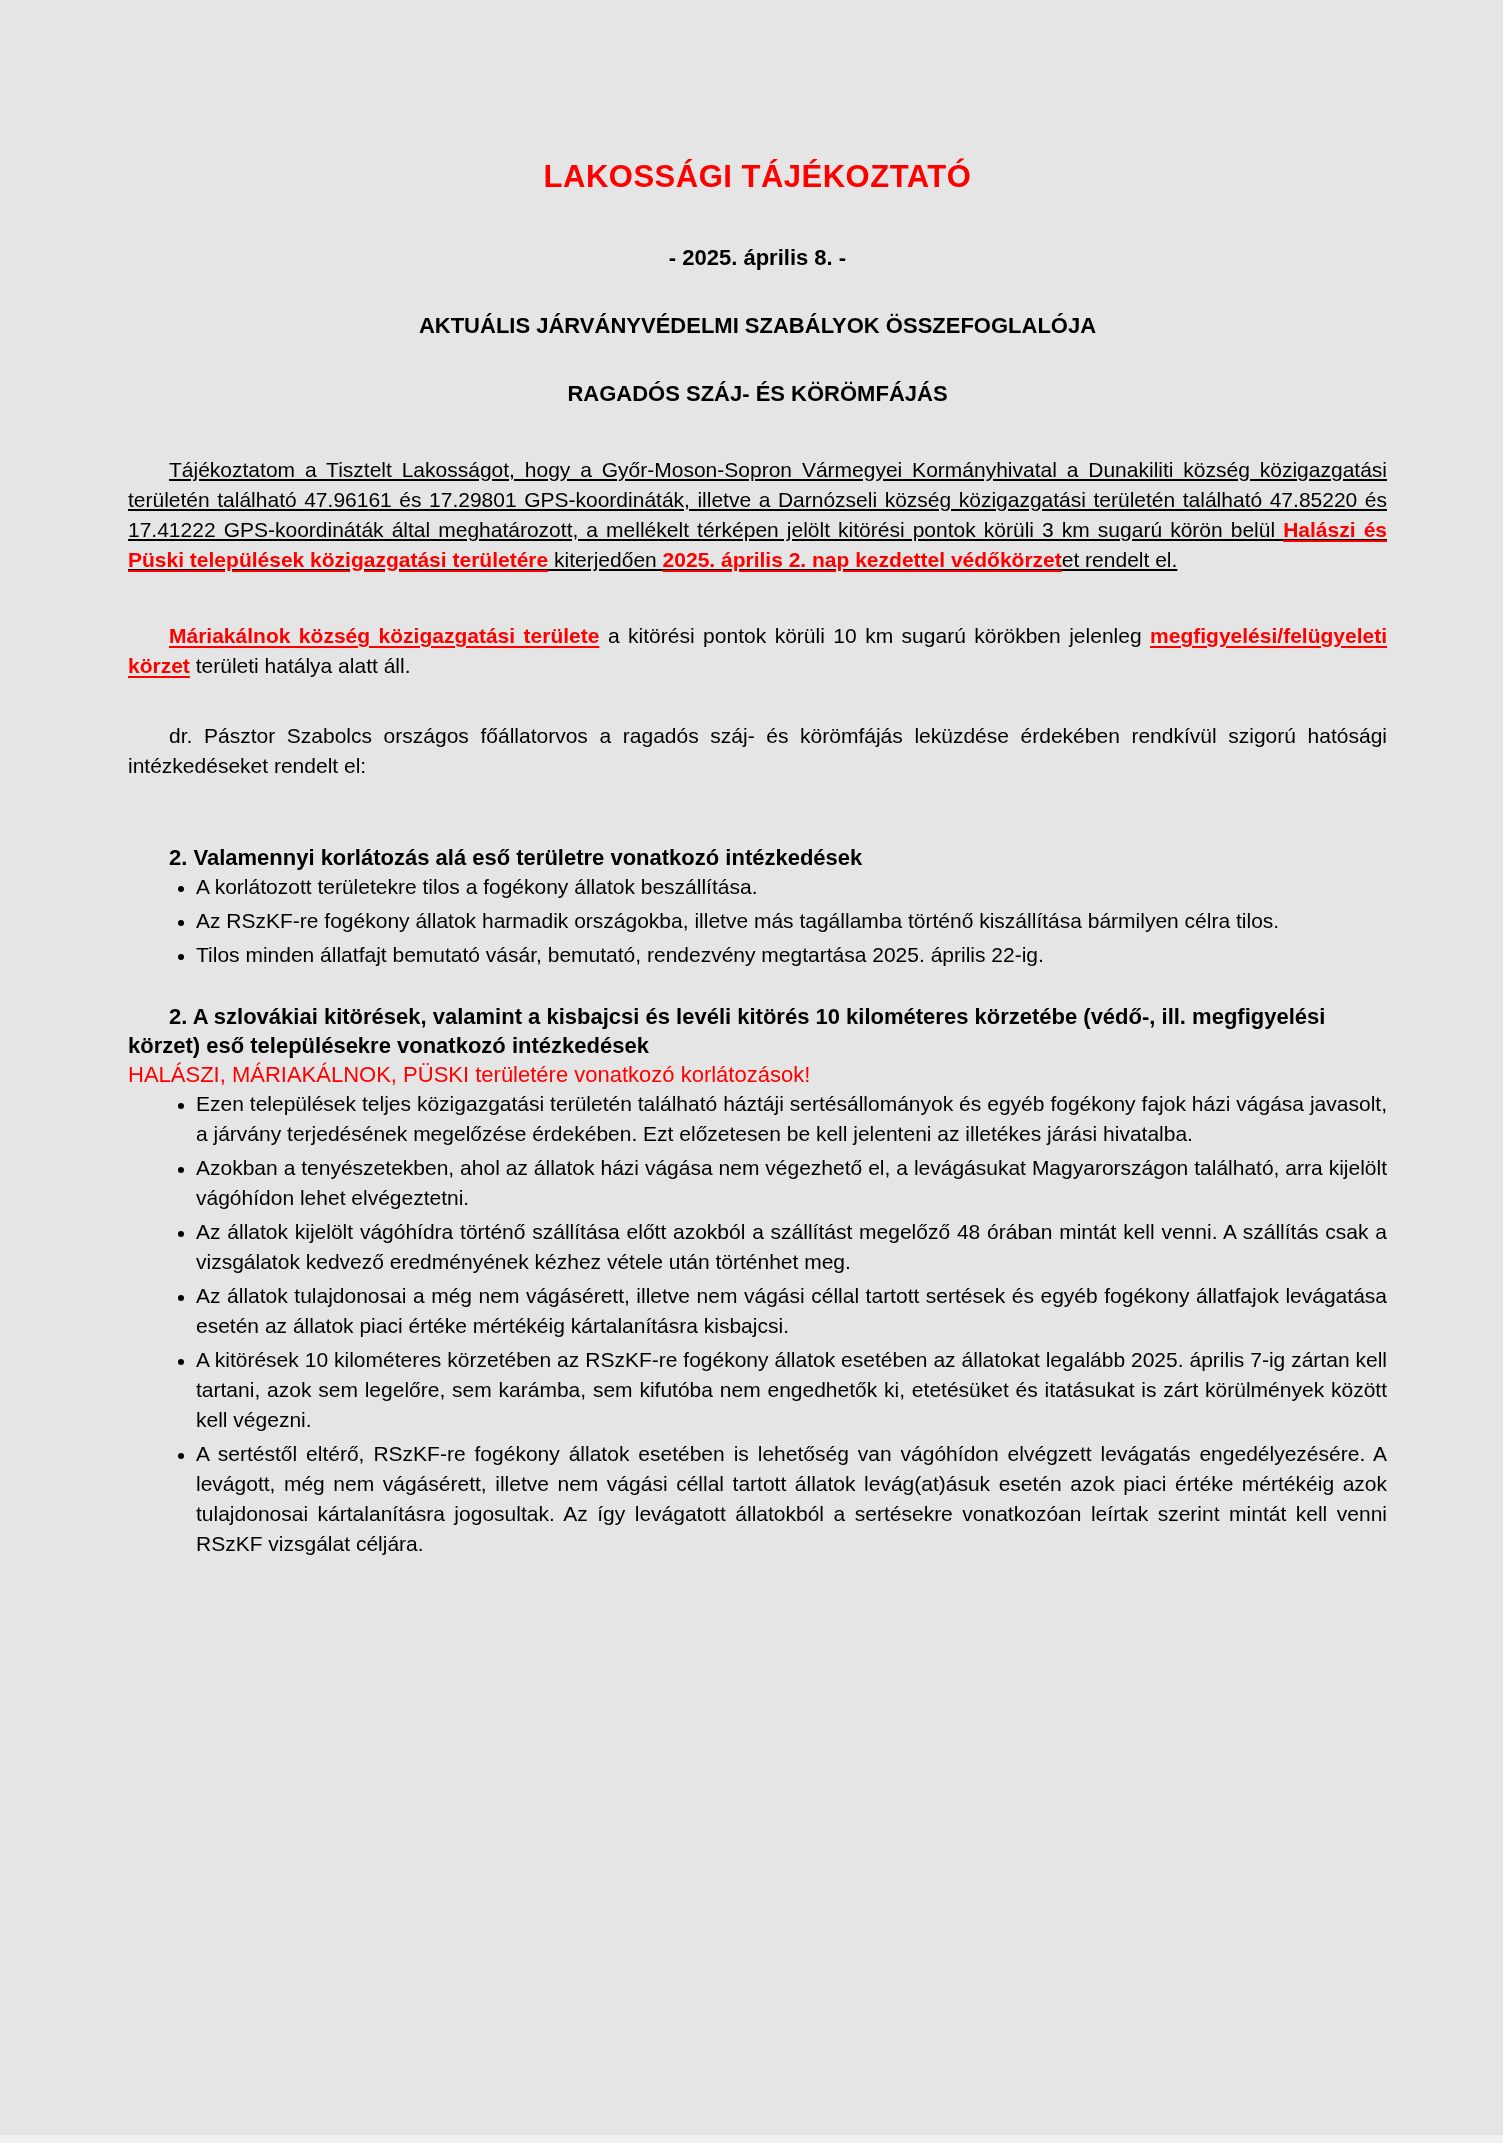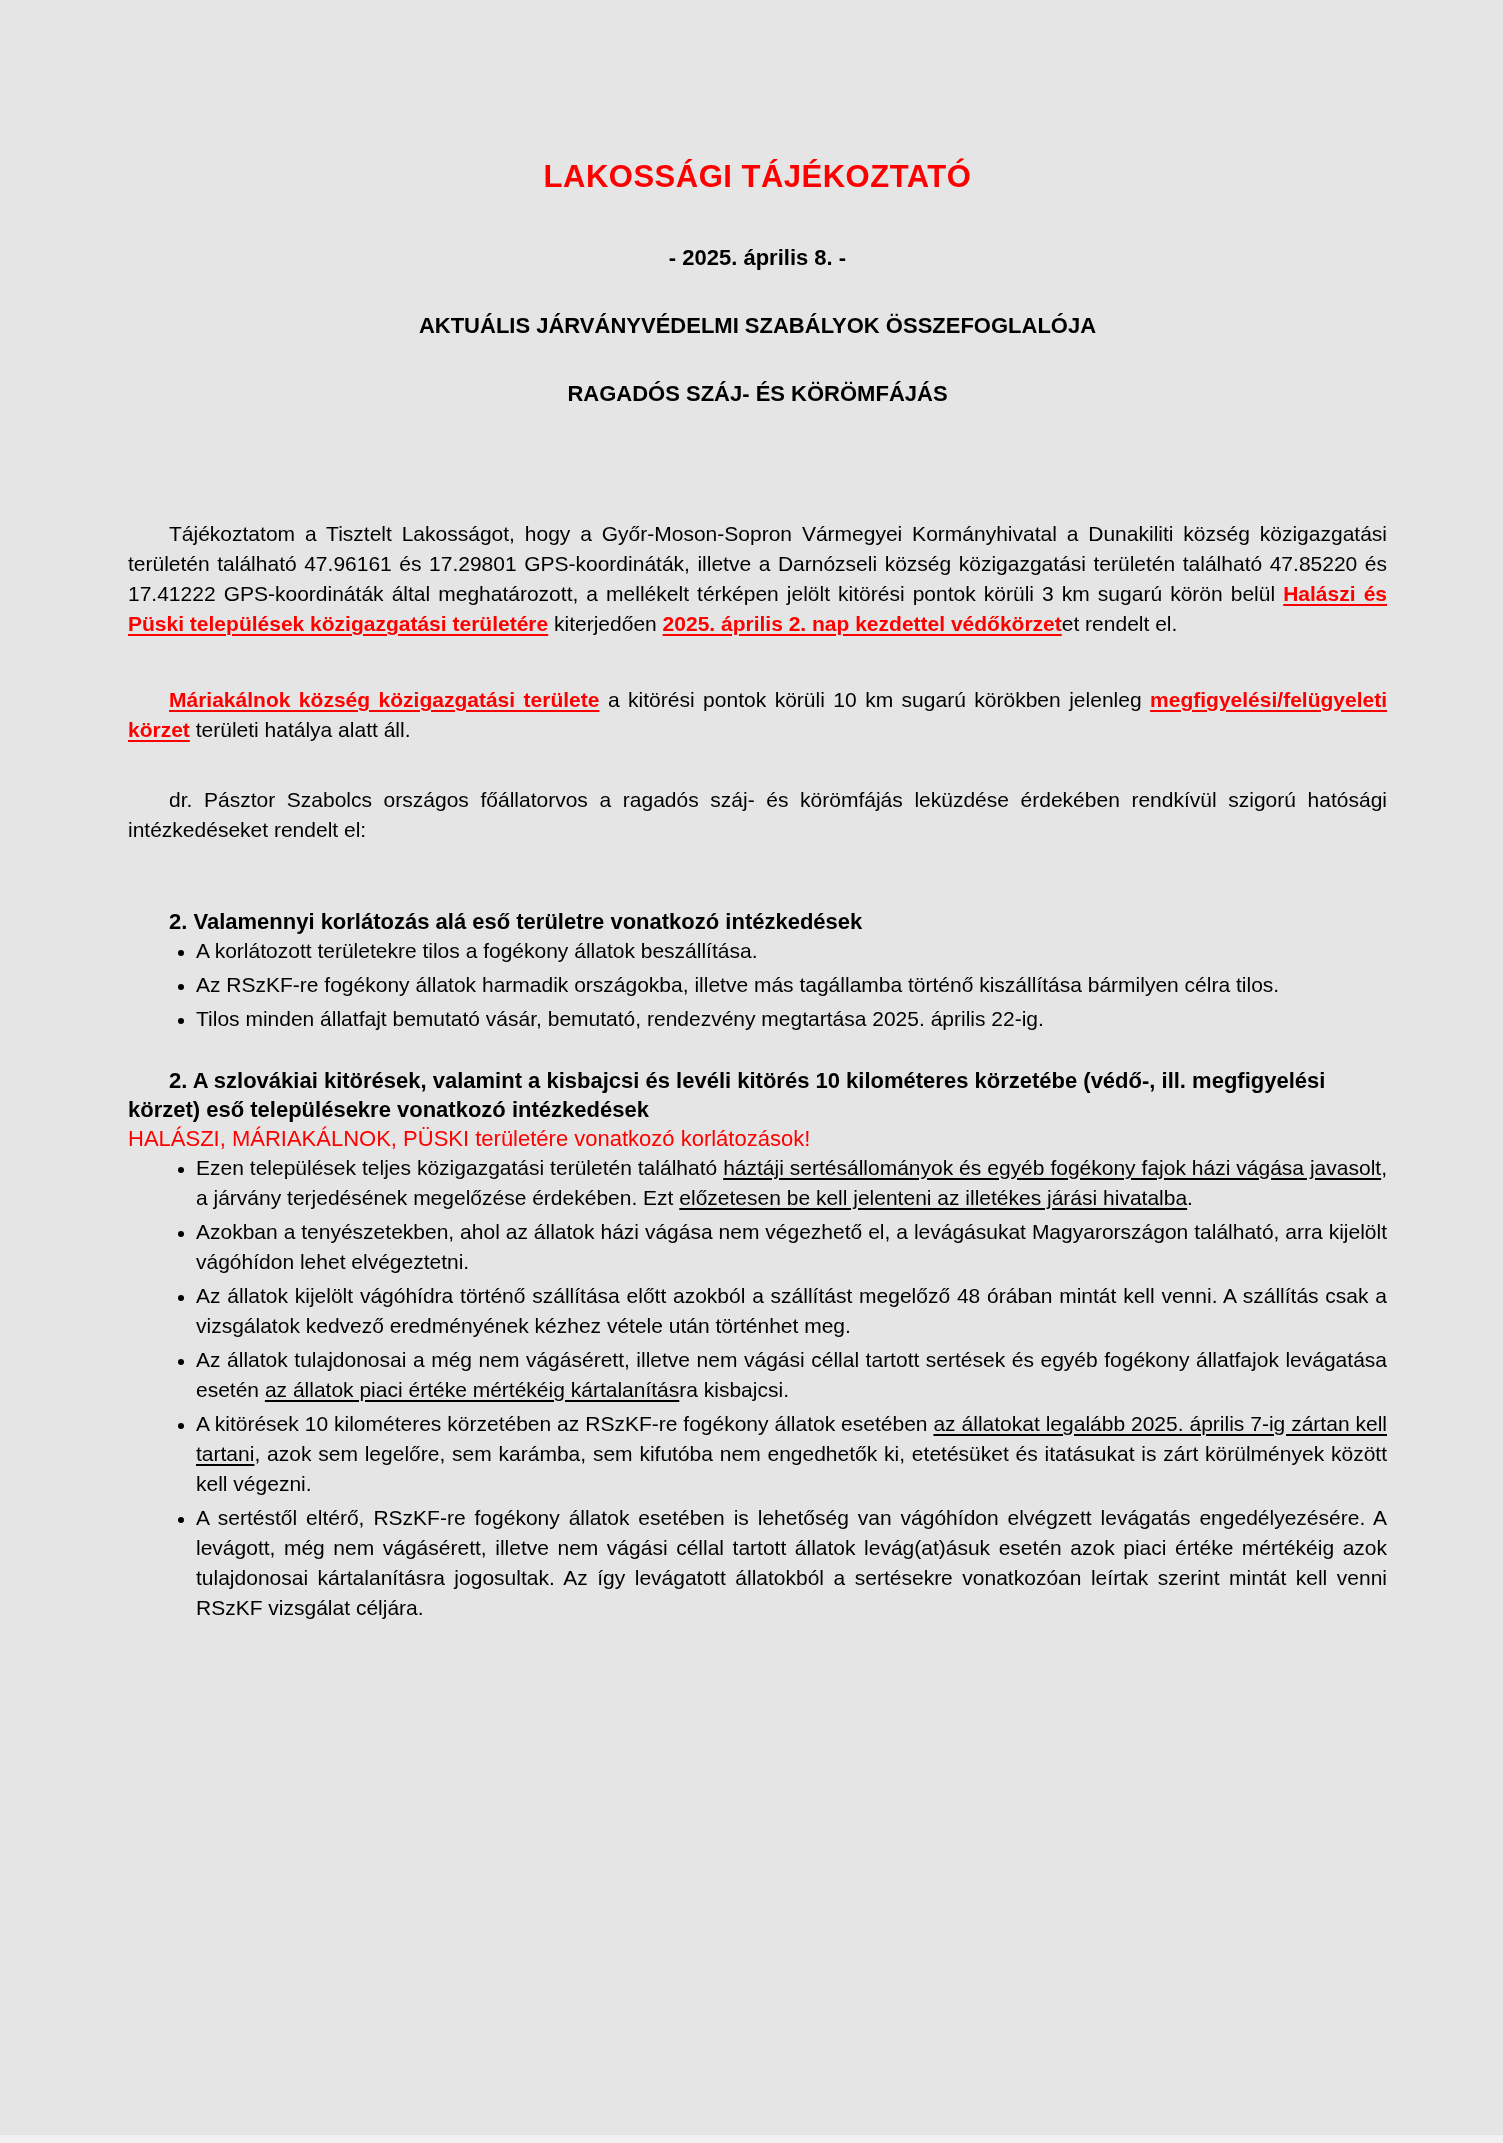--- a/index.html
+++ b/index.html
@@ -47,25 +47,25 @@
   }
   ul.bullets li::marker{font-size:19px;}
 
   .run-plain{color:#000;font-weight:normal;}
   .run-red{
     color:var(--red,#fe0000);font-weight:bold;
     text-decoration:underline;text-decoration-thickness:2px;text-underline-offset:3px;
   }
   .run-underline{
     color:#000;font-weight:normal;
-    text-decoration:underline;text-decoration-thickness:2px;text-underline-offset:3px;
+    text-decoration-thickness:2px;text-underline-offset:3px;
   }
 
   
-  .blk-0{margin-top:112px;}
+  .blk-0{margin-top:48px;text-decoration:underline;}
   .blk-1{margin-top:46px;}
   .blk-2{margin-top:40px;}
   .blk-3{margin-top:62px;}
   .blk-4{margin-top:44px;}
   .blk-5{margin-top:32px;}
   .blk-6{margin-top:0;}
   .blk-7{margin-top:44px;}
 
   .bottom-bar{
     position:absolute;left:0;right:0;bottom:0;height:8px;

